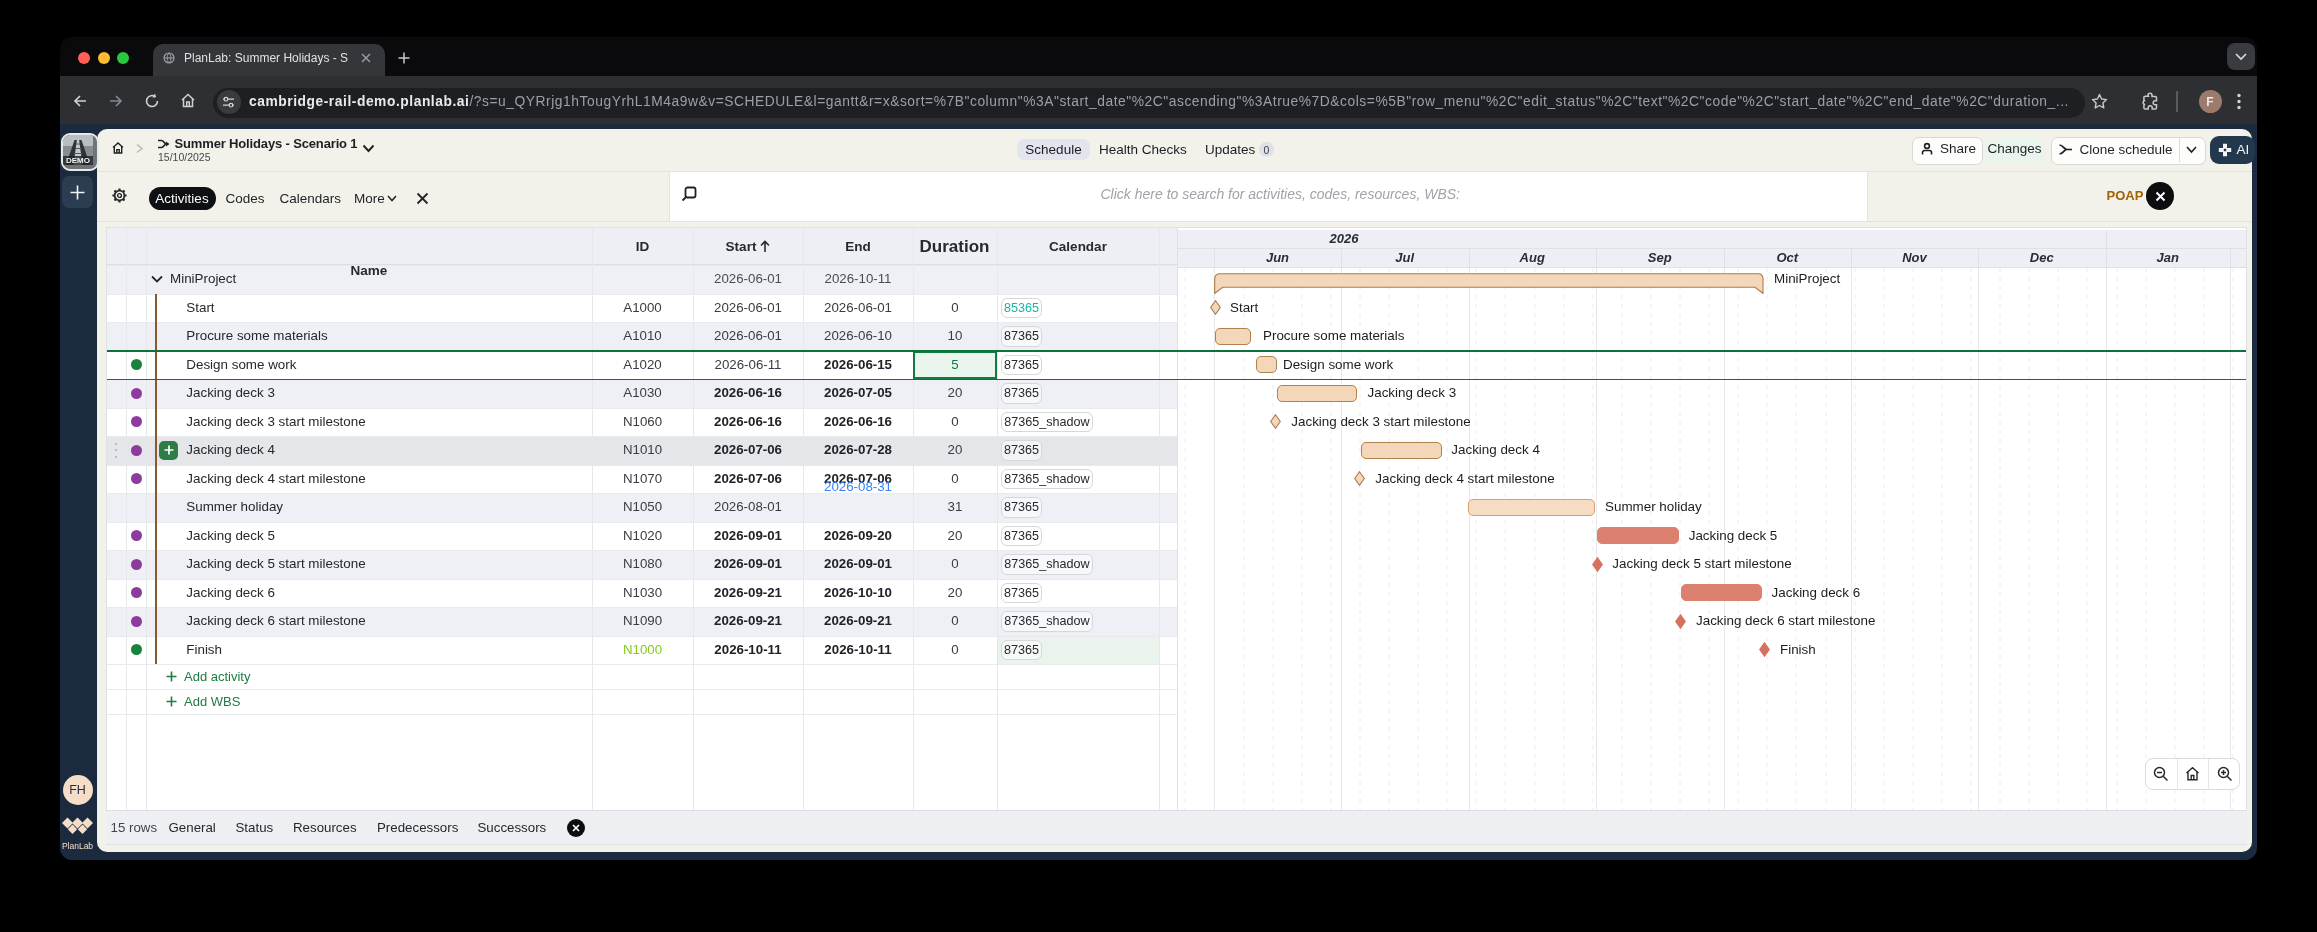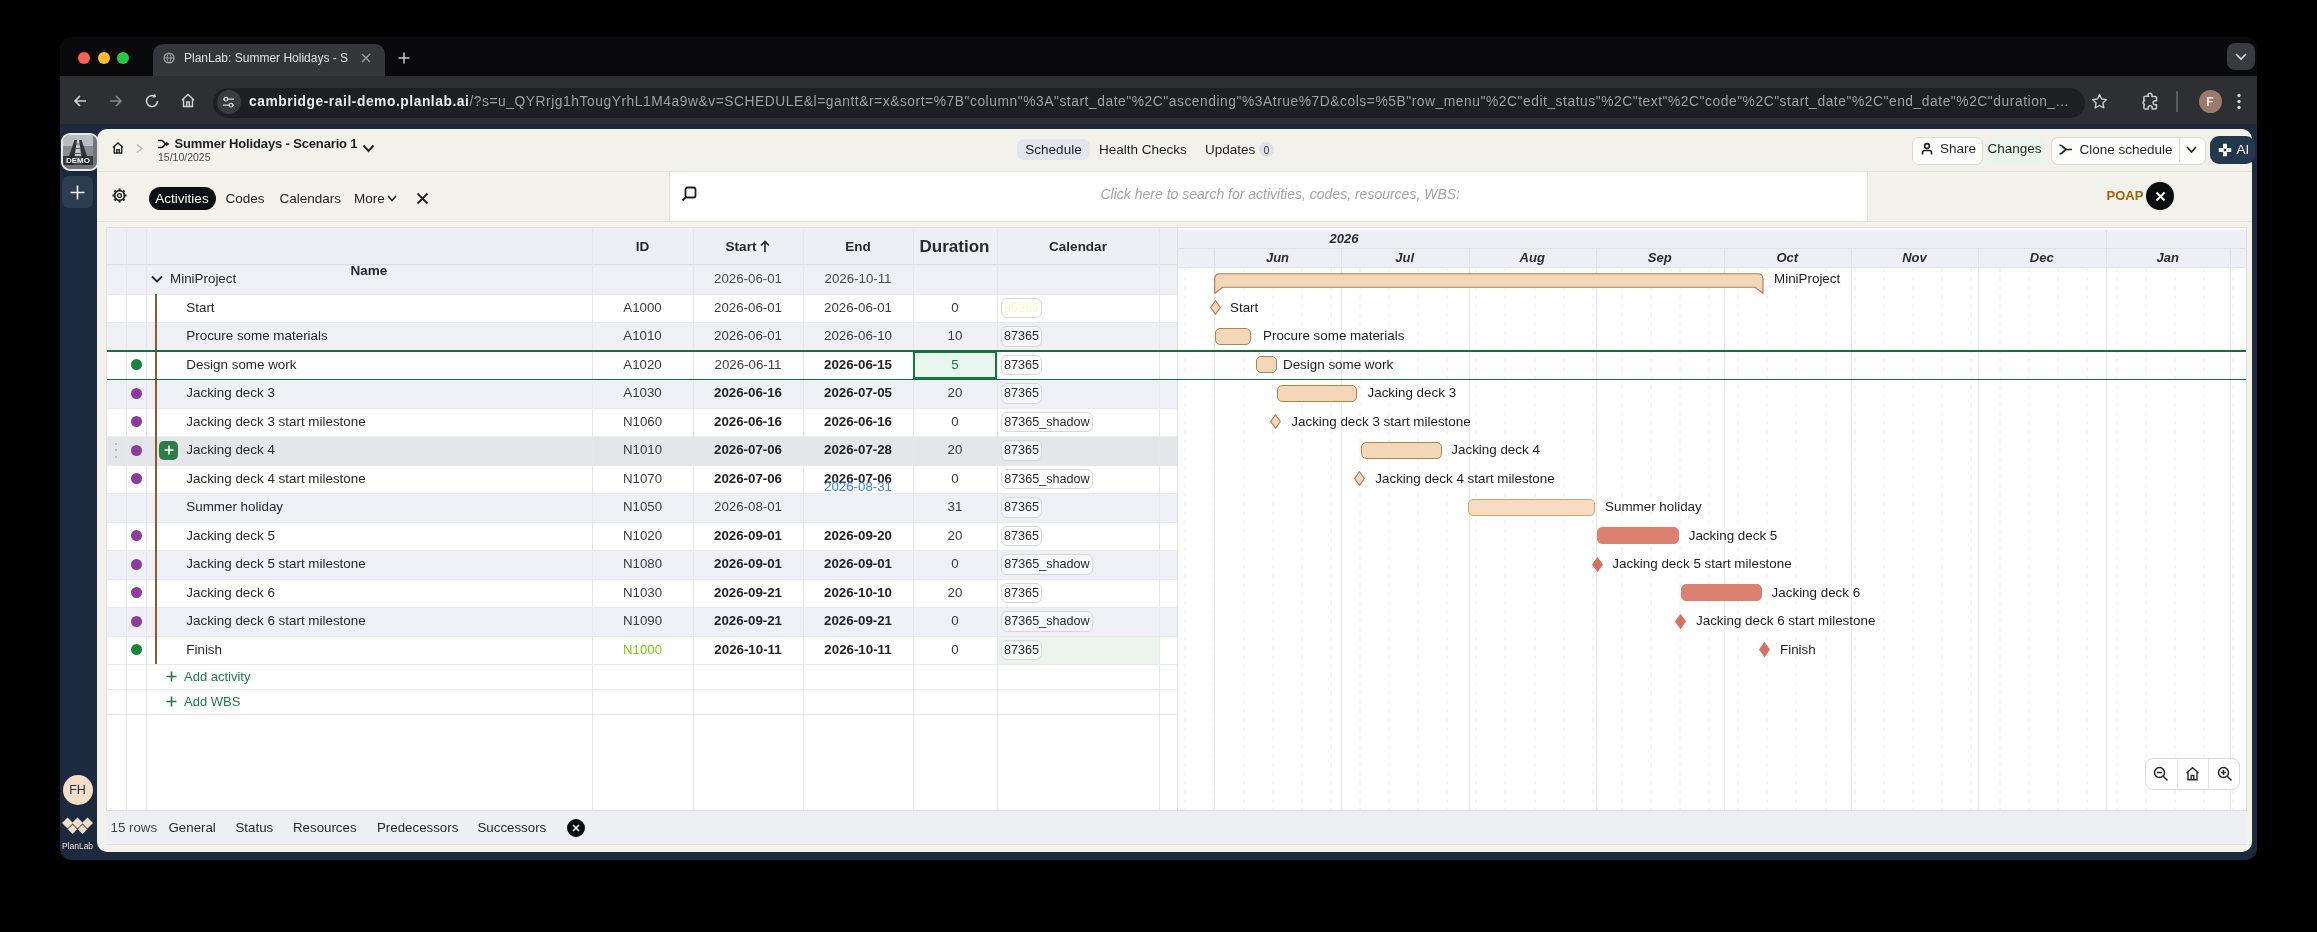--- a/index.html
+++ b/index.html
@@ -224,21 +224,21 @@
       </svg>
 <div class="t " style="left:170px;top:269.25px;height:20px;line-height:20px;font-size:13.4px;color:#26282c;font-weight:400;">MiniProject</div>
 <div class="t " style="left:748px;top:269.25px;height:20px;line-height:20px;font-size:13.3px;color:#4a4c52;font-weight:400;transform:translateX(-50%);">2026-06-01</div>
 <div class="t " style="left:858px;top:269.25px;height:20px;line-height:20px;font-size:13.3px;color:#4a4c52;font-weight:400;transform:translateX(-50%);">2026-10-11</div>
 <div class="t " style="left:186.3px;top:297.75px;height:20px;line-height:20px;font-size:13.4px;color:#26282c;font-weight:400;">Start</div>
 <div class="t " style="left:642.5px;top:297.75px;height:20px;line-height:20px;font-size:13.3px;color:#3a3c42;font-weight:400;transform:translateX(-50%);">A1000</div>
 <div class="t " style="left:748px;top:297.75px;height:20px;line-height:20px;font-size:13.3px;color:#3a3c42;font-weight:400;transform:translateX(-50%);">2026-06-01</div>
 <div class="t " style="left:858px;top:297.75px;height:20px;line-height:20px;font-size:13.3px;color:#3a3c42;font-weight:400;transform:translateX(-50%);">2026-06-01</div>
 <div class="t " style="left:955px;top:297.75px;height:20px;line-height:20px;font-size:13.3px;color:#3a3c42;font-weight:400;transform:translateX(-50%);">0</div>
 <div class="" style="left:1001px;top:297.5px;width:41px;height:20.5px;background:rgba(255,255,255,0.55);border:1px solid #d5d7db;border-radius:6px;box-sizing:border-box;"></div>
-<div class="t " style="left:1021.5px;top:297.75px;height:20px;line-height:20px;font-size:12.6px;color:#fef9c3;font-weight:400;transform:translateX(-50%);">85365</div>
+<div class="t " style="left:1021.5px;top:297.75px;height:20px;line-height:20px;font-size:12.6px;color:#14b8a6;font-weight:400;transform:translateX(-50%);">85365</div>
 <div class="t " style="left:186.3px;top:326.25px;height:20px;line-height:20px;font-size:13.4px;color:#26282c;font-weight:400;">Procure some materials</div>
 <div class="t " style="left:642.5px;top:326.25px;height:20px;line-height:20px;font-size:13.3px;color:#3a3c42;font-weight:400;transform:translateX(-50%);">A1010</div>
 <div class="t " style="left:748px;top:326.25px;height:20px;line-height:20px;font-size:13.3px;color:#3a3c42;font-weight:400;transform:translateX(-50%);">2026-06-01</div>
 <div class="t " style="left:858px;top:326.25px;height:20px;line-height:20px;font-size:13.3px;color:#3a3c42;font-weight:400;transform:translateX(-50%);">2026-06-10</div>
 <div class="t " style="left:955px;top:326.25px;height:20px;line-height:20px;font-size:13.3px;color:#3a3c42;font-weight:400;transform:translateX(-50%);">10</div>
 <div class="" style="left:1001px;top:326.0px;width:41px;height:20.5px;background:rgba(255,255,255,0.55);border:1px solid #d5d7db;border-radius:6px;box-sizing:border-box;"></div>
 <div class="t " style="left:1021.5px;top:326.25px;height:20px;line-height:20px;font-size:12.6px;color:#26282c;font-weight:400;transform:translateX(-50%);">87365</div>
 <div class="t " style="left:186.3px;top:354.75px;height:20px;line-height:20px;font-size:13.4px;color:#26282c;font-weight:400;">Design some work</div>
 <div class="" style="left:130.5px;top:359.25px;width:11px;height:11px;background:#17843d;border-radius:50%;"></div>
 <div class="t " style="left:642.5px;top:354.75px;height:20px;line-height:20px;font-size:13.3px;color:#3a3c42;font-weight:400;transform:translateX(-50%);">A1020</div>

